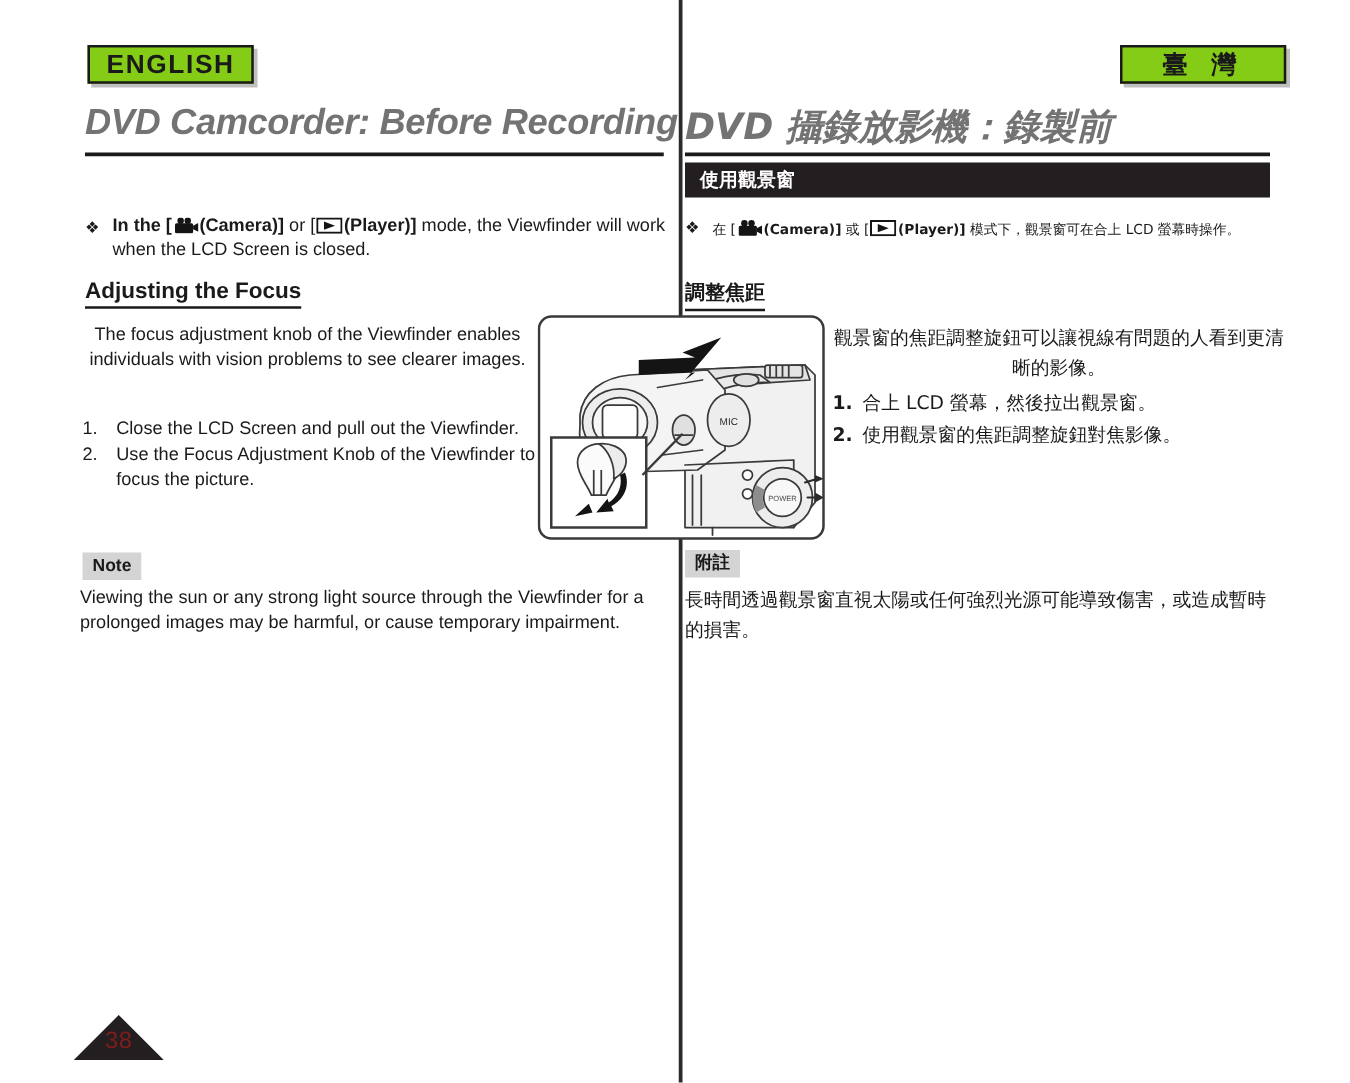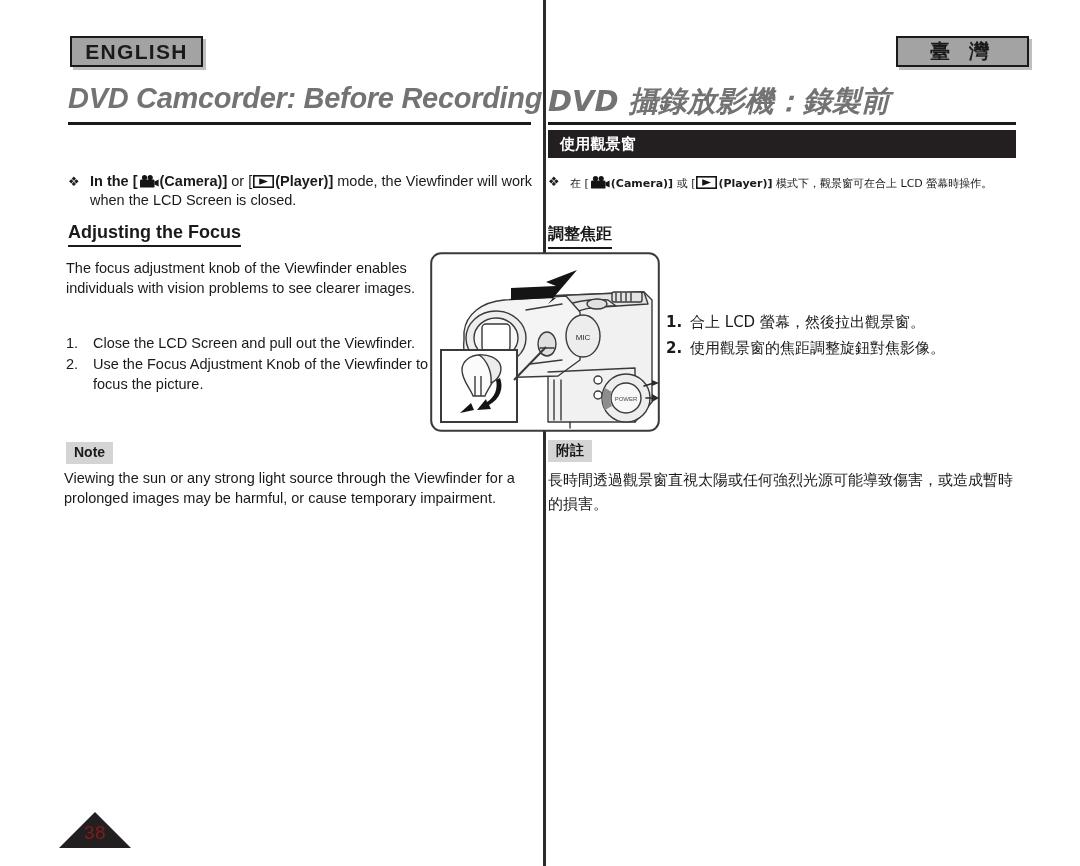--- a/index.html
+++ b/index.html
@@ -29,21 +29,21 @@
     top: 0;
     width: 3px;
     height: 866px;
     background: #2b2b2b;
   }
 
   
   .lang-box {
     position: absolute;
     border: 2px solid #1a1a1a;
-    background: #a3a3a3;
+    background: #84cc16;
     box-shadow: 3px 3px 0 0 #bfbfbf;
     text-align: center;
     box-sizing: border-box;
   }
   .lang-box-en {
     left: 70px;
     top: 36px;
     width: 133px;
     height: 31px;
     line-height: 27px;
@@ -174,20 +174,21 @@
     left: 548px; top: 224px;
     font-family: Liberation Mono, monospace;
     font-size: 16px;
   }
 
   
   .body-para {
     position: absolute;
     font-size: 14.5px;
     line-height: 20px;
+    text-align: center;
   }
   .body-para-en { left: 66px; top: 258px; width: 360px; }
   .body-para-tw {
     left: 666px; top: 258px; width: 362px;
     font-family: "DejaVu Sans", "Liberation Sans", sans-serif;
     font-size: 15px;
     line-height: 24px;
   }
 
   
@@ -328,20 +329,21 @@
             <rect x="1" y="4.6" width="14.5" height="8" rx="1.2" fill="#141414"></rect>
             <path d="M15.5 6.6 L19.6 4.4 L19.6 11.4 L15.5 9.4 Z" fill="#141414"></path>
           </svg></span><span class="b">(Camera)]</span><span> 或 [</span><span class="icon-player"><svg width="21" height="13" viewBox="0 0 21 13">
             <rect x="0.8" y="0.8" width="19.4" height="11.4" fill="#ffffff" stroke="#141414" stroke-width="1.6"></rect>
             <path d="M6.2 3.2 L15 6.5 L6.2 9.8 Z" fill="#141414"></path>
           </svg></span><span class="b">(Player)]</span><span> 模式下，觀景窗可在合上 LCD 螢幕時操作。</span></span>
   </div>
 
   <div class="subhead subhead-tw">調整焦距</div>
 
+  <div class="body-para body-para-tw">觀景窗的焦距調整旋鈕可以讓視線有問題的人看到更清晰的影像。</div>
 
   <div class="num-list num-list-tw">
     <div class="num-item">
       <span class="num-idx">1.</span>
       <span class="num-body">合上 LCD 螢幕，然後拉出觀景窗。</span>
     </div>
     <div class="num-item">
       <span class="num-idx">2.</span>
       <span class="num-body">使用觀景窗的焦距調整旋鈕對焦影像。</span>
     </div>

